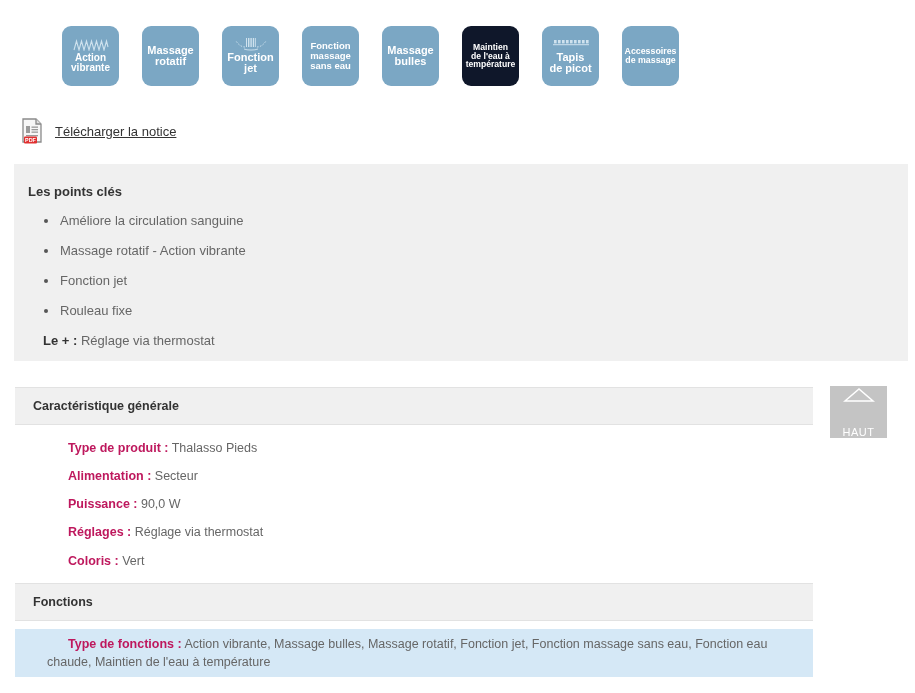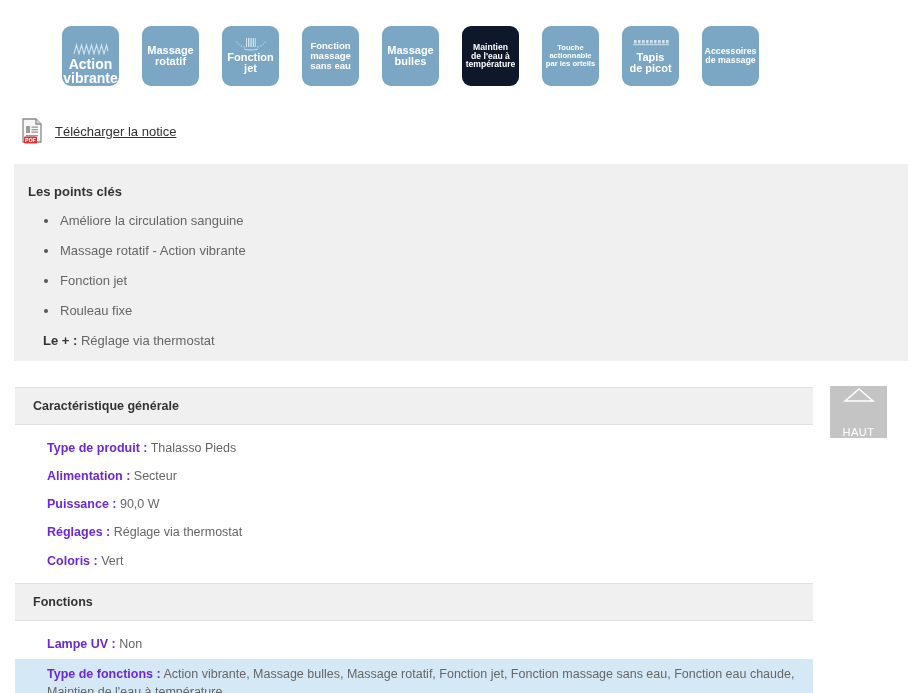--- a/index.html
+++ b/index.html
@@ -142,21 +142,22 @@
   .spec-row {
     font-size: 12.5px;
     color: #666666;
     padding: 6px 10px 6px 32px;
     box-sizing: border-box;
     line-height: 1.45;
   }
   .spec-row.highlight { background: #d5e8f6; }
   .spec-label {
     font-weight: 700;
-    color: #6d28d9;
+    color: #be185d;
+    margin-left: 21px;
   }
 
   #section-general { top: 387px; }
   #section-general .spec-row { padding-top: 5px; padding-bottom: 5px; }
   #section-general .spec-list { padding-top: 9px; }
 
   #section-fonctions { top: 583px; }
   #section-fonctions .spec-list { padding-top: 8px; }
 
   
@@ -177,21 +178,21 @@
     font-size: 11px;
     color: #ffffff;
     letter-spacing: 0.5px;
     margin-top: 19px;
   }
 </style>
 </head>
 <body>
 
 <div id="feature-strip">
-    <div class="feature-tile" style="background: rgb(123, 167, 196); font-size: 14px; justify-content: flex-end;">
+    <div class="feature-tile" style="background: rgb(123, 167, 196); font-size: 10px;">
       <span class="tile-glyph">
         <svg width="36" height="12" viewBox="0 0 36 12">
           <path d="M1 11 L3.5 2 L6 11 L8.5 2 L11 11 L13.5 2 L16 11 L18.5 2 L21 11 L23.5 2 L26 11 L28.5 2 L31 11 L33.5 2 L35 8" fill="none" stroke="#cfe2ee" stroke-width="1.1"></path>
         </svg>
       </span>
       <span class="tile-label">Action
 vibrante</span>
     </div>
     <div class="feature-tile" style="background: rgb(123, 167, 196); font-size: 11px;">
       <span class="tile-label">Massage
@@ -219,25 +220,20 @@
 sans eau</span>
     </div>
     <div class="feature-tile" style="background: rgb(123, 167, 196); font-size: 11px;">
       <span class="tile-label">Massage
 bulles</span>
     </div>
     <div class="feature-tile" style="background: #0f172a; font-size: 8.6px;">
       <span class="tile-label">Maintien
 de l'eau à
 température</span>
-    </div>
-    <div class="feature-tile" style="background: rgb(123, 167, 196); font-size: 7.6px;">
-      <span class="tile-label">Touche
-actionnable
-par les orteils</span>
     </div>
     <div class="feature-tile" style="background: rgb(123, 167, 196); font-size: 11px;">
       <span class="tile-glyph">
         <svg width="40" height="10" viewBox="0 0 40 10">
           <rect x="2" y="6.2" width="36" height="1" fill="#cfe2ee"></rect>
           <rect x="3" y="2" width="2.6" height="3.4" fill="#cfe2ee"></rect>
           <rect x="7" y="2" width="2.6" height="3.4" fill="#cfe2ee"></rect>
           <rect x="11" y="2" width="2.6" height="3.4" fill="#cfe2ee"></rect>
           <rect x="15" y="2" width="2.6" height="3.4" fill="#cfe2ee"></rect>
           <rect x="19" y="2" width="2.6" height="3.4" fill="#cfe2ee"></rect>
@@ -295,21 +291,20 @@
       <div class="spec-row"><span class="spec-label">Puissance :</span> <span>90,0 W</span></div>
       <div class="spec-row"><span class="spec-label">Réglages :</span> <span>Réglage via thermostat</span></div>
       <div class="spec-row"><span class="spec-label">Coloris :</span> <span>Vert</span></div>
       <div class="spec-row"><span class="spec-label">Reglage :</span> <span>Sans écran</span></div>
     </div>
 </div>
 
 <div class="section-block" id="section-fonctions">
   <div class="section-header">Fonctions</div>
   <div class="spec-list">
-      <div class="spec-row"><span class="spec-label">Lampe UV :</span> <span>Non</span></div>
       <div class="spec-row highlight"><span class="spec-label">Type de fonctions :</span> <span>Action vibrante, Massage bulles, Massage rotatif, Fonction jet, Fonction massage sans eau, Fonction eau chaude, Maintien de l'eau à température</span></div>
     </div>
 </div>
 
 <div id="back-to-top">
   <span>
     <svg width="32" height="16" viewBox="0 0 32 16">
       <path d="M2 14 L16 2 L30 14 Z" fill="none" stroke="#ffffff" stroke-width="1.6"></path>
     </svg>
   </span>

